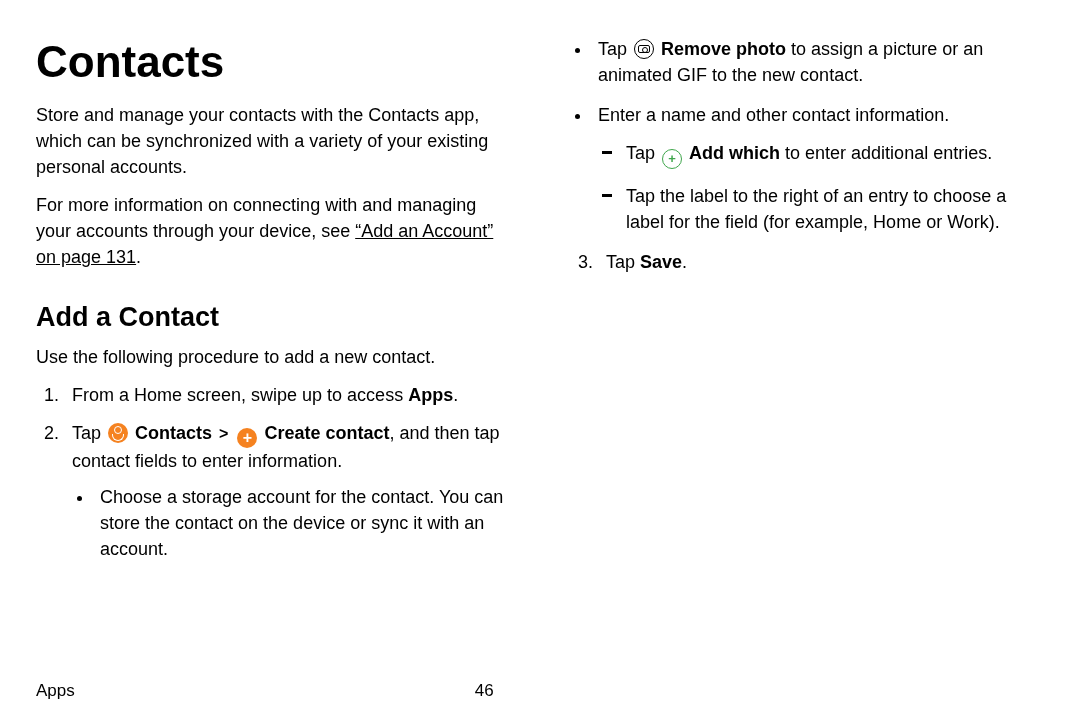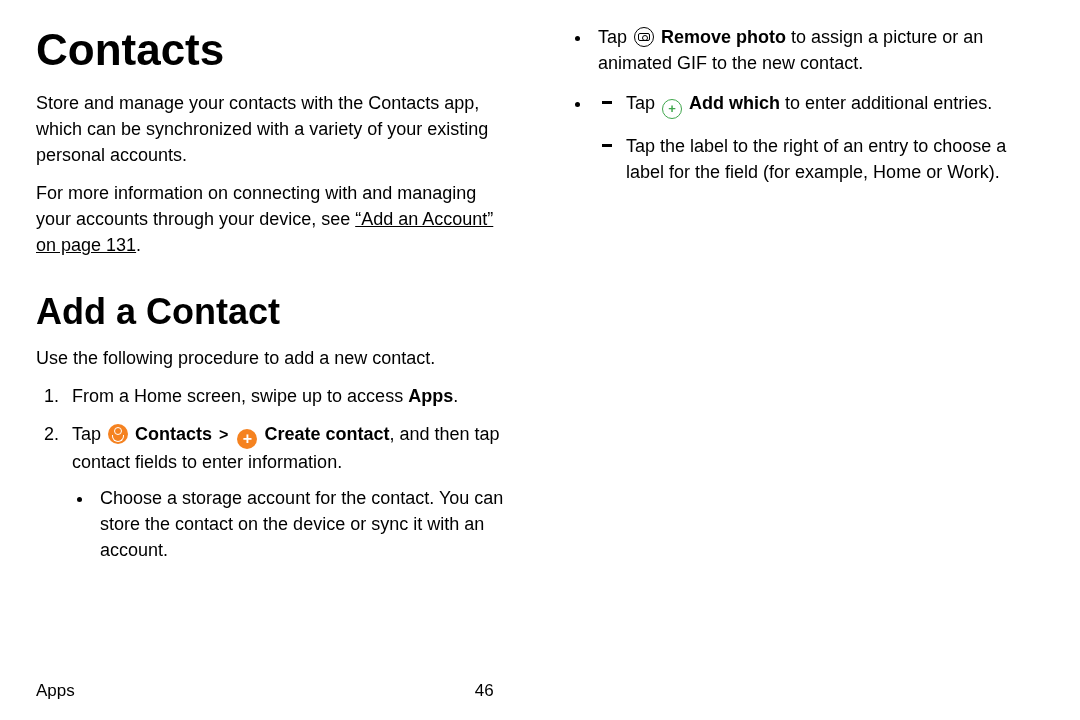--- a/index.html
+++ b/index.html
@@ -10,42 +10,42 @@
     font-family: Arial, Helvetica, sans-serif;
     color: #000;
     background: #fff;
     font-size: 18px;
     line-height: 1.45;
   }
   .page {
     position: relative;
     width: 1080px;
     height: 720px;
-    padding: 18px 36px 0 36px;
+    padding: 30px 36px 0 36px;
     box-sizing: border-box;
     display: flex;
     flex-direction: column;
     gap: 32px;
   }
   .columns {
     display: flex;
     gap: 62px;
     flex: 1 1 auto;
   }
   .col {
     width: 472px;
   }
   h1.title {
     font-size: 44px;
     font-weight: 800;
     margin: 0 0 8px 0;
     letter-spacing: 0px;
   }
   h2.section {
-    font-size: 36px;
+    font-size: 27px;
     font-weight: 700;
     margin: 28px 0 4px 0;
   }
   p { margin: 6px 0 12px 0; }
   .link-ref {
     text-decoration: underline;
     font-weight: 400;
   }
   ol.steps {
     margin: 10px 0 0 0;
@@ -211,30 +211,36 @@
       </ol>
     </div>
 
     <div class="col">
       <ul class="bullets" style="margin-top:6px;">
         <li>
           <span>Tap </span><span class="icon icon-camera-circle"></span>
           <span class="bold">Remove photo</span><span> to assign a picture or an animated GIF to the new contact.</span>
         </li>
         <li>
+          <span>Enter a name and other contact information.</span>
           <ul class="dashes">
             <li>
               <span>Tap </span><span class="icon icon-plus-green"></span>
               <span class="bold">Add which</span><span> to enter additional entries.</span>
             </li>
             <li>Tap the label to the right of an entry to choose a label for the field (for&nbsp;example, Home or Work).</li>
           </ul>
         </li>
       </ul>
 
+      <ol class="steps" start="3" style="margin-top:6px;">
+        <li>
+          <span>Tap </span><span class="bold">Save</span><span>.</span>
+        </li>
+      </ol>
     </div>
   </div>
 
   <div class="footer">
     <span>Apps</span>
     <span>46</span>
   </div>
 </div>
 
 </body></html>

